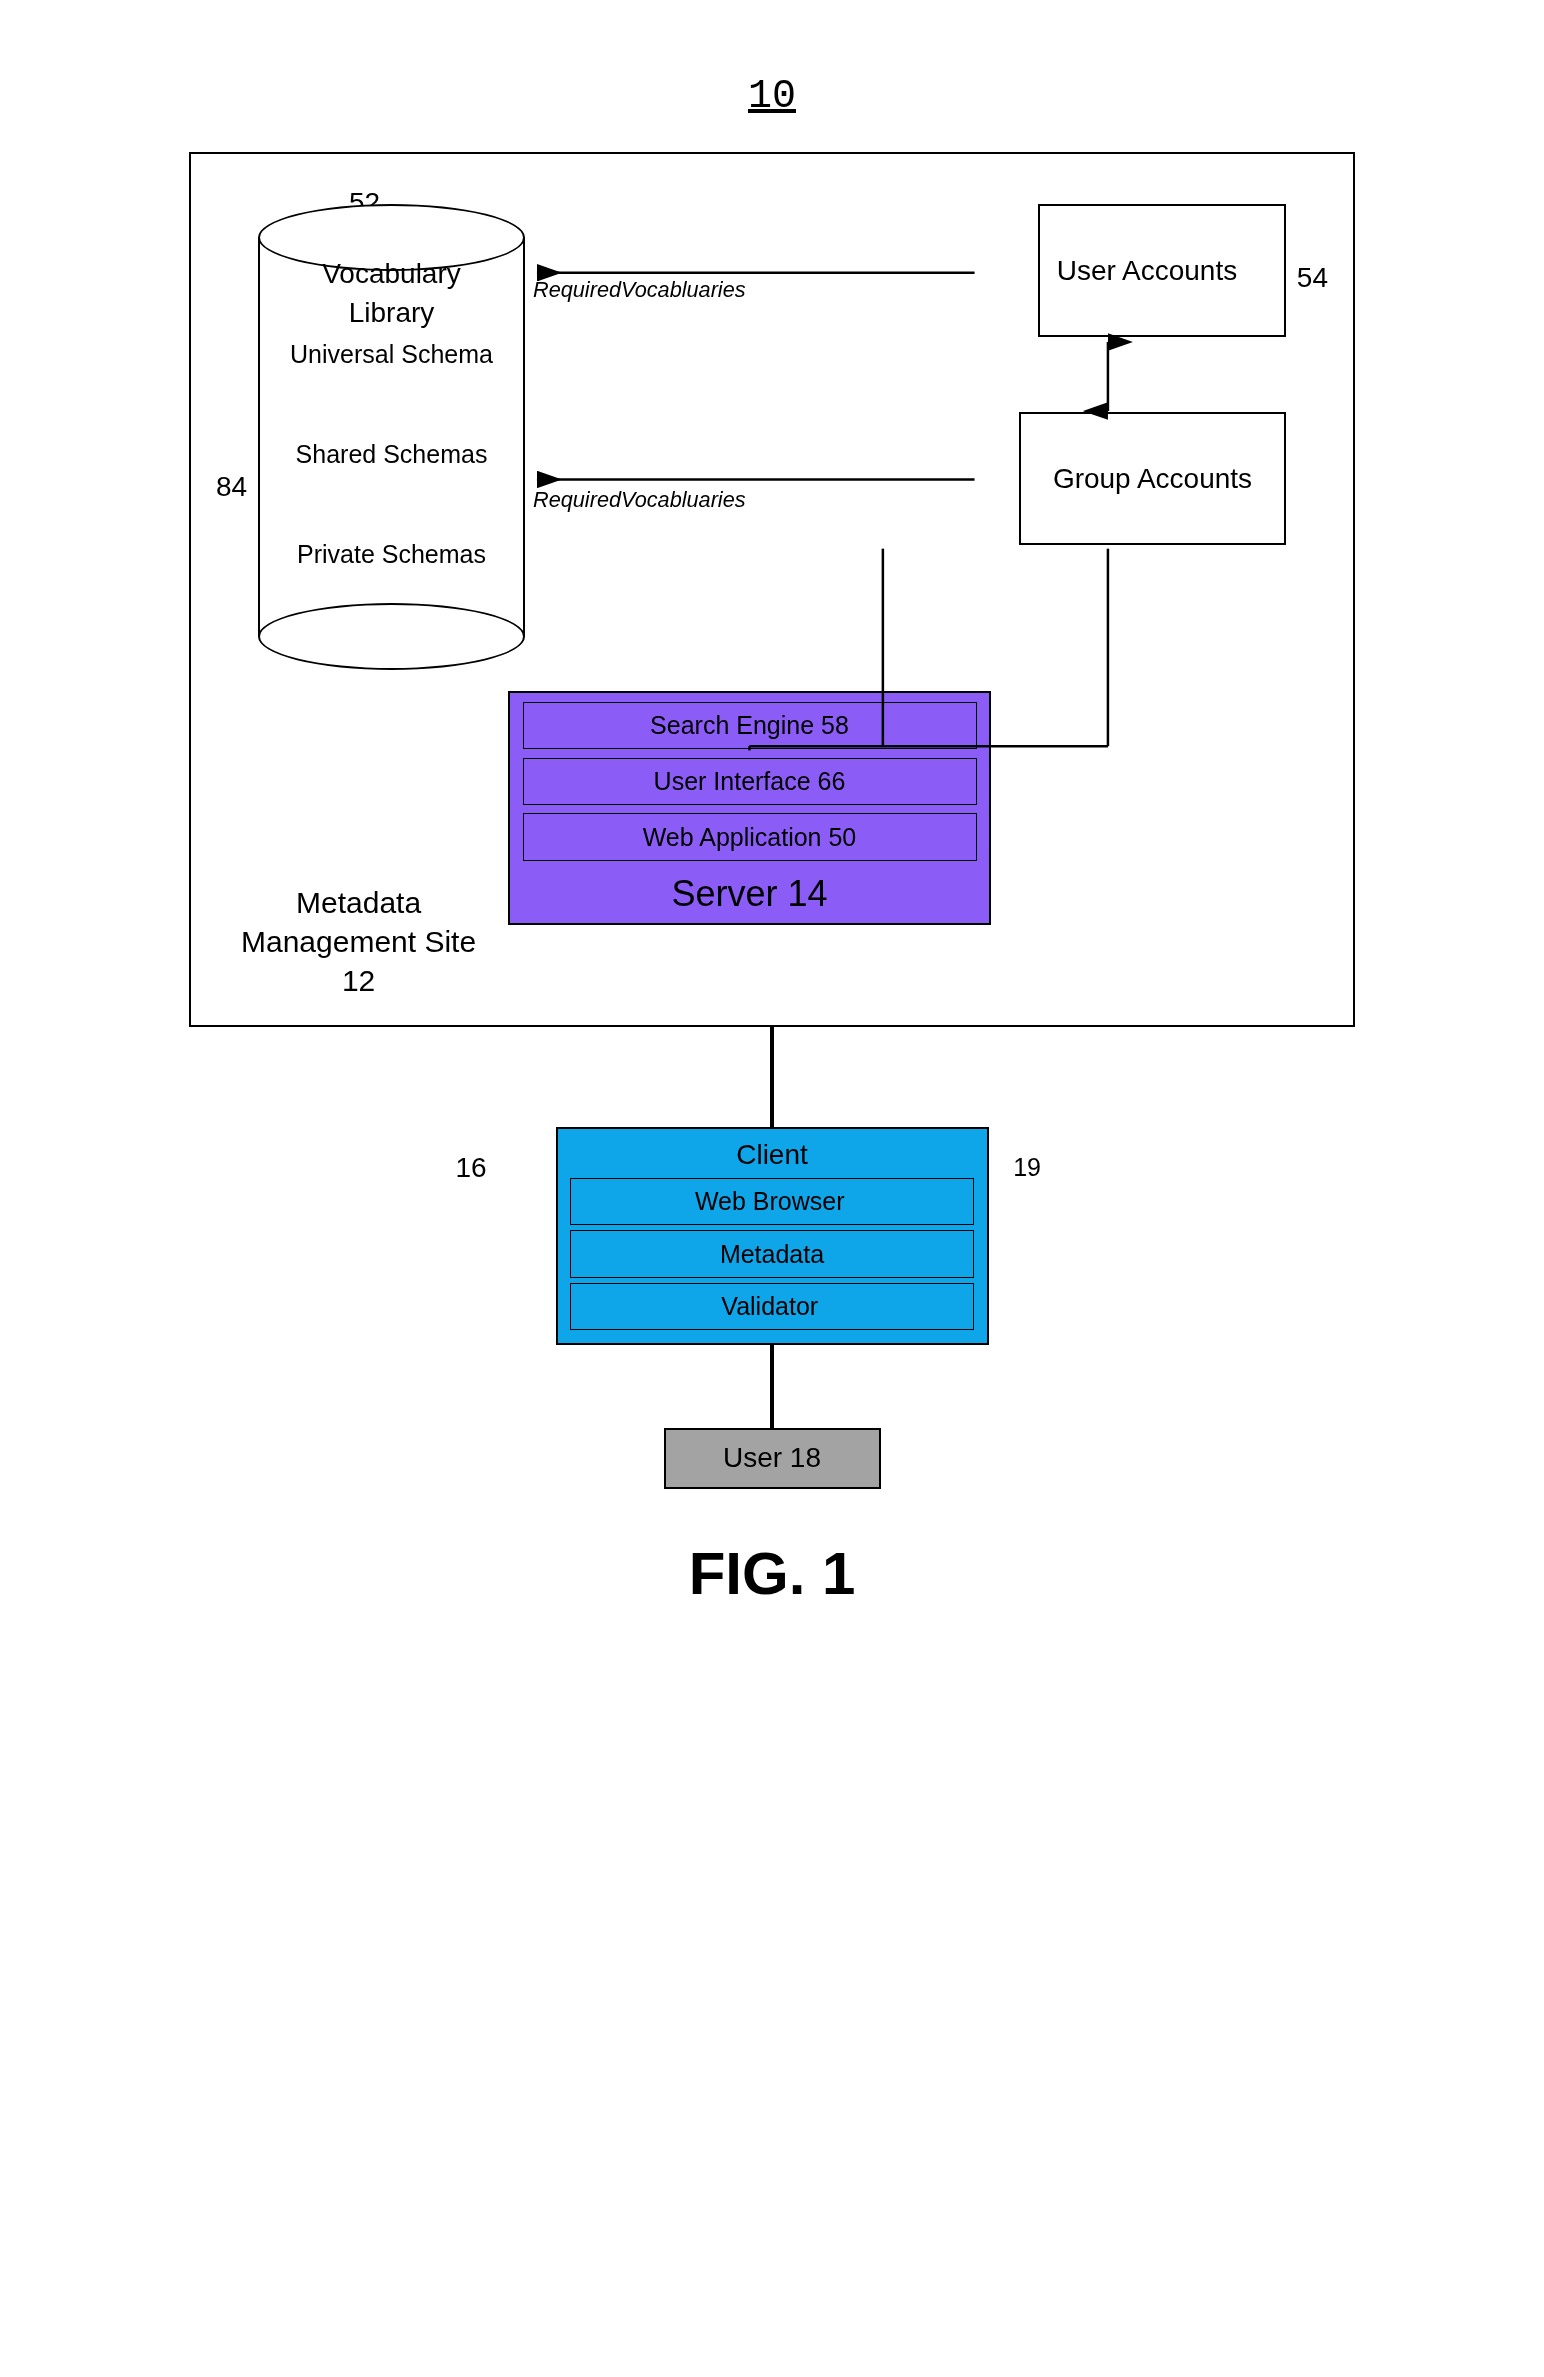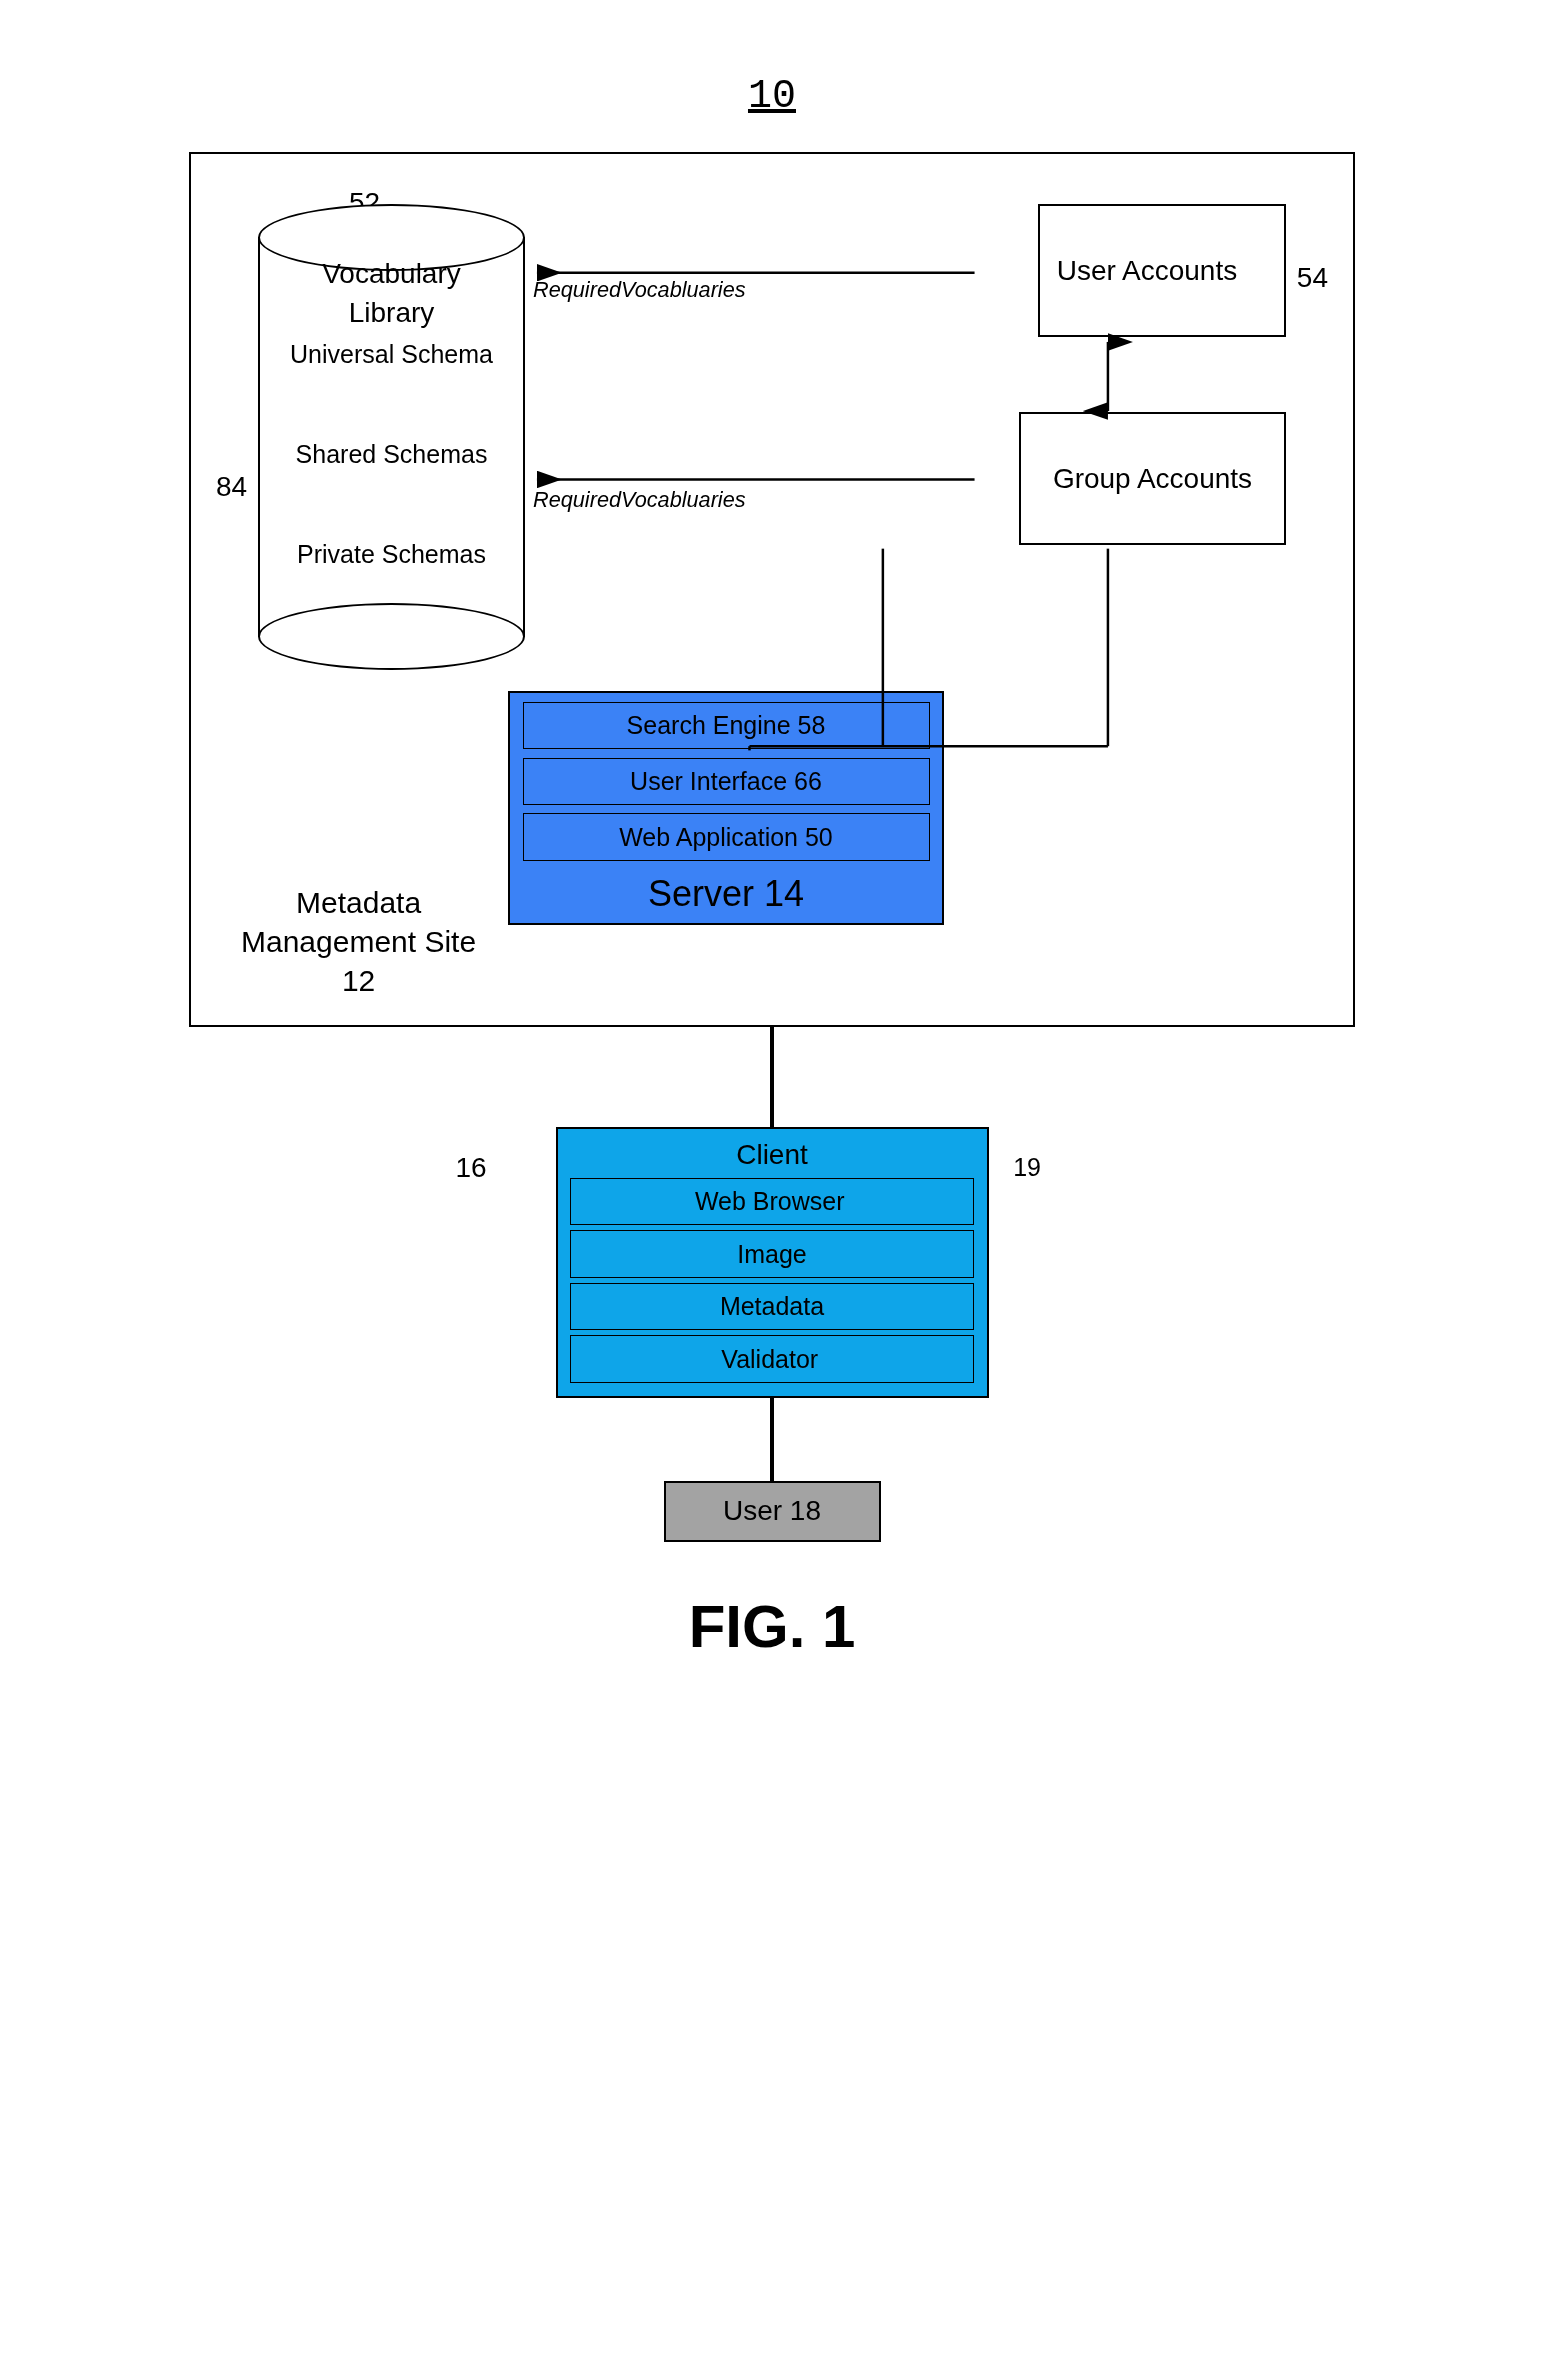--- a/index.html
+++ b/index.html
@@ -178,23 +178,23 @@
       top: 108px;
       right: 25px;
       font-size: 28px;
     }
 
     
     .server-box {
       position: absolute;
       bottom: 100px;
       left: 317px;
-      width: 436px;
-      border: 2.5px solid #000;
-      background: #3b82f6;
+      width: 483px;
+      border: 2.5px solid #000;
+      background: #8b5cf6;
     }
 
     .server-inner-row {
       border: 1.7px solid #000;
       margin: 8.3px 12.5px 5px 12.5px;
       padding: 8.3px 12.5px;
       font-size: 25px;
       text-align: center;
     }
 
@@ -412,21 +412,20 @@
 
       <div class="client-box" style="position:relative;">
         <div class="client-label-top">Client</div>
 
         <div style="position:relative; margin: 0 12.5px 5px 12.5px;">
 
           <span style="position:absolute; right:-67px; top:-25px; font-size:25px;">19</span>
           <div class="client-inner-row" style="margin:0;">Web Browser</div>
         </div>
 
-        <div class="client-inner-row">Image</div>
         <div class="client-inner-row">Metadata</div>
         <div class="client-inner-row">Validator</div>
       </div>
     </div>
 
     <div class="line-v" style="height: 83px;"></div>
 
     <div class="user-box">User 18</div>
 
   </div>

